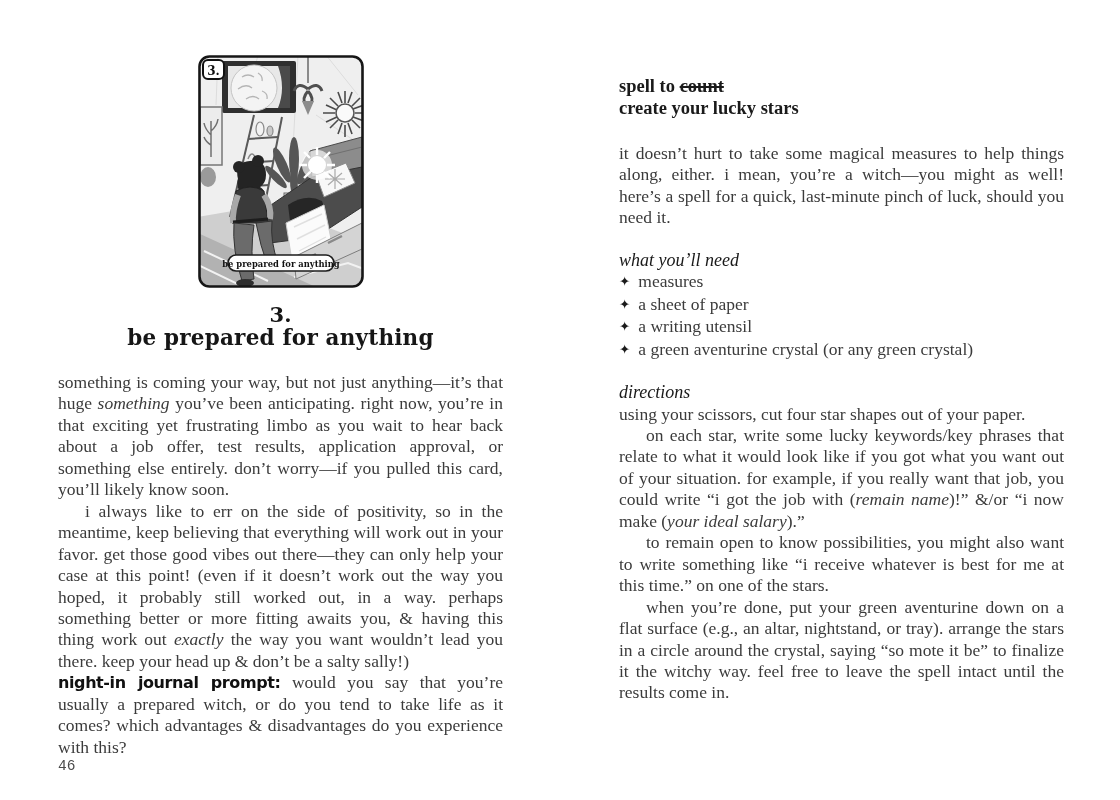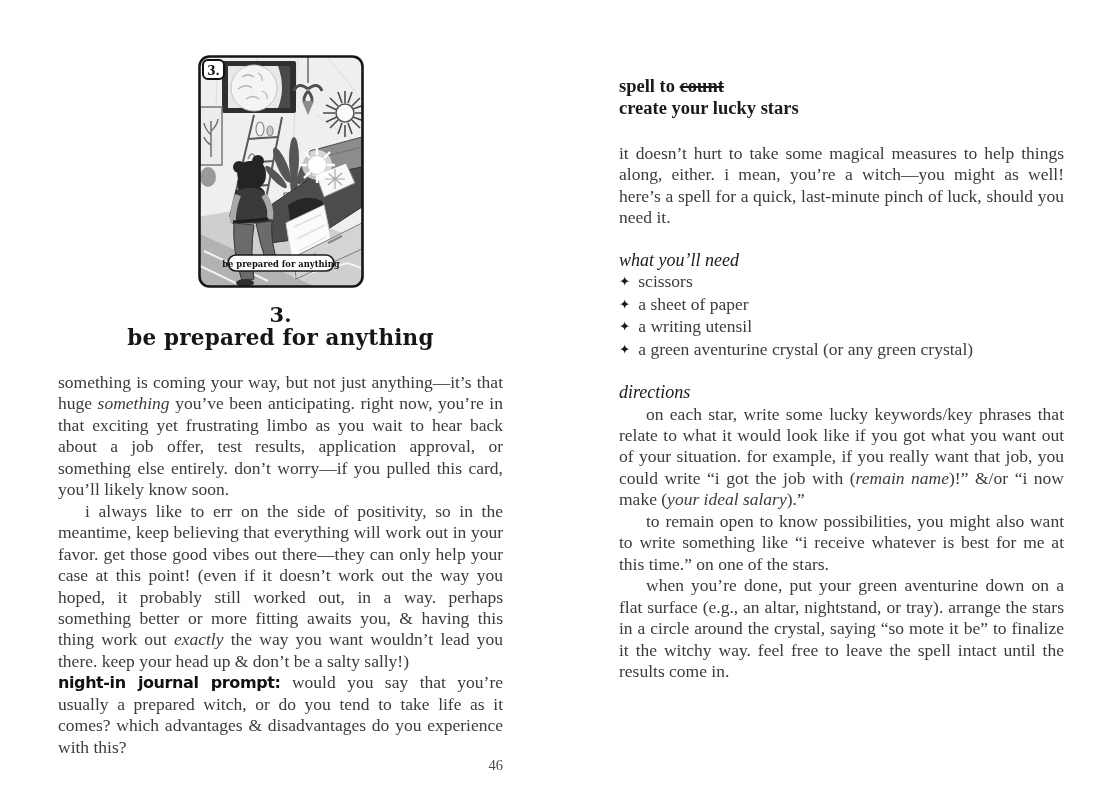--- a/index.html
+++ b/index.html
@@ -37,22 +37,22 @@
   .subhead{font-family:"Liberation Serif",serif;font-style:italic;font-weight:400;
            font-size:18px;line-height:21.45px;color:#1a1a1a;}
   #need-head{margin-top:21px;}
   #dir-head{margin-top:21px;}
 
   .need-list{margin:0;padding:0;list-style:none;}
   .need-row{display:flex;align-items:baseline;line-height:21.45px;font-size:17.5px;color:#3b3b3b;}
   .need-row .bullet{font-family:"DejaVu Sans",sans-serif;font-size:13.5px;color:#1a1a1a;
                     margin-right:8px;position:relative;top:-1px;}
 
-  .pageno{position:absolute;bottom:26px;left:0;width:100%;text-align:right;
-          font-size:14.5px;color:#4a4a4a;}
+  .pageno{position:absolute;bottom:26px;left:0;width:100%;text-align:left;
+          font-size:14.5px;color:#4a4a4a;font-family:Liberation Mono, monospace;}
 </style>
 </head>
 <body>
 
 <div class="spread">
 
   <div class="page" id="left-page">
 
     <div class="card-wrap">
       <svg width="166" height="233" viewBox="0 0 166 233">
@@ -226,39 +226,40 @@
 
     <div class="body-block" id="intro-block">
         <p class="par"><span>it doesn’t hurt to take some magical measures to help things along, either. i mean, you’re a witch—you might as well! here’s a spell for a quick, last-minute pinch of luck, should you need it.</span></p>
       </div>
 
     <div class="subhead" id="need-head">what you’ll need</div>
 
     <ul class="need-list">
         <li class="need-row">
           <span class="bullet">✦</span>
-          <span>scissors</span>
+          <span>measures</span>
         </li>
         <li class="need-row">
           <span class="bullet">✦</span>
           <span>a sheet of paper</span>
         </li>
         <li class="need-row">
           <span class="bullet">✦</span>
           <span>a writing utensil</span>
         </li>
         <li class="need-row">
           <span class="bullet">✦</span>
           <span>a green aventurine crystal (or any green crystal)</span>
         </li>
       </ul>
 
     <div class="subhead" id="dir-head">directions</div>
 
     <div class="body-block" id="directions-block">
+        <p class="par"><span>using your scissors, cut four star shapes out of your paper.</span></p>
         <p class="par indent"><span>on each star, write some lucky keywords/key phrases that relate to what it would look like if you got what you want out of your situation. for example, if you really want that job, you could write “i got the job with (</span><span class="it">remain name</span><span>)!” &amp;/or “i now make (</span><span class="it">your ideal salary</span><span>).”</span></p>
         <p class="par indent"><span>to remain open to know possibilities, you might also want to write something like “i receive whatever is best for me at this time.” on one of the stars.</span></p>
         <p class="par indent"><span>when you’re done, put your green aventurine down on a flat surface (e.g., an altar, nightstand, or tray). arrange the stars in a circle around the crystal, saying “so mote it be” to finalize it the witchy way. feel free to leave the spell intact until the results come in.</span></p>
       </div>
 
   </div>
 
 </div>
 
 </body></html>

